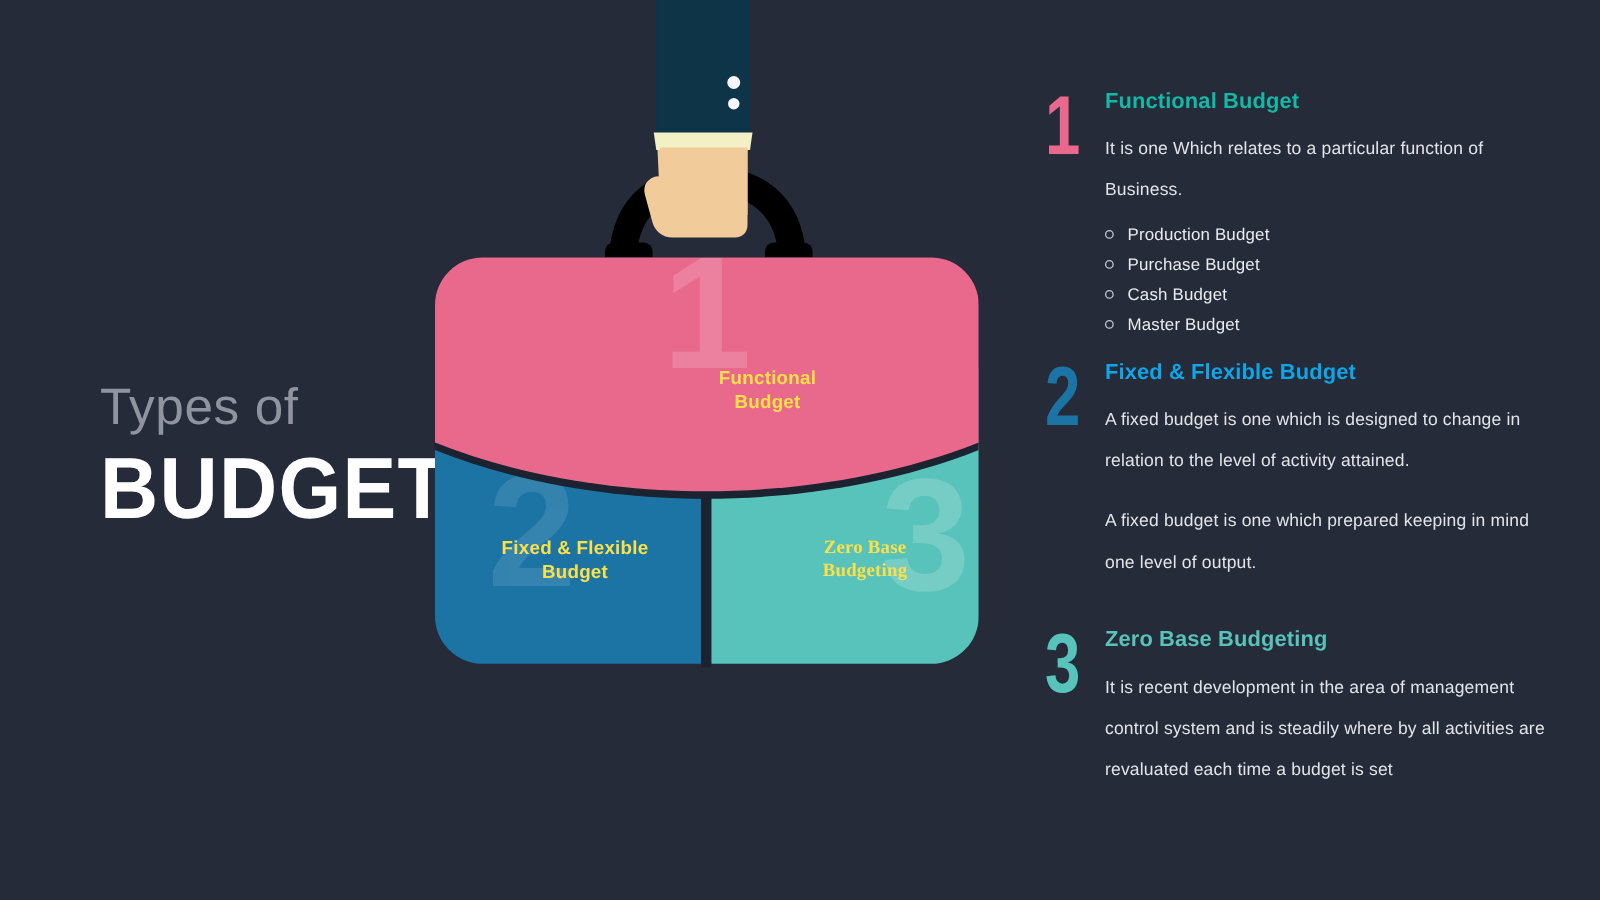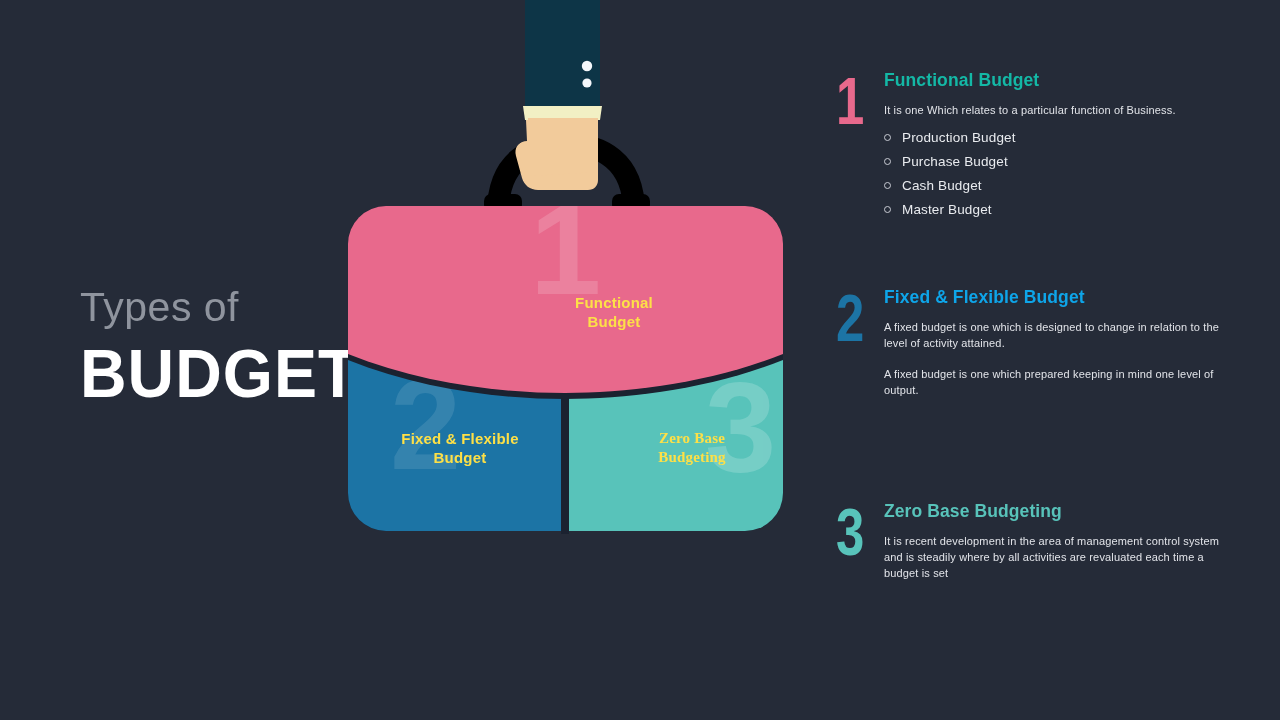--- a/index.html
+++ b/index.html
@@ -12,21 +12,21 @@
   }
   #slide{
     position:relative;
     width:1280px; height:720px;
     background:#252b38;
   }
 
   
   #title-block{
     position:absolute;
-    left:80px; top:284px;
+    left:80px; top:302px;
     width:280px;
   }
   #title-small{
     font-size:41px;
     line-height:46px;
     font-weight:400;
     color:#8f949e;
     letter-spacing:0.5px;
   }
   #title-big{
@@ -91,22 +91,22 @@
     font-size:17.5px;
     font-weight:bold;
     letter-spacing:0.1px;
     margin-bottom:11px;
   }
   #title-1{ color:#14b8a6; }
   #title-2{ color:#0ea5e9; }
   #title-3{ color:#58c3ba; }
 
   .sec-para{
-    font-size:11px;
-    line-height:16px;
+    font-size:14px;
+    line-height:33px;
     color:#e2e4e9;
     font-weight:400;
     letter-spacing:0.15px;
   }
   .sec-para + .sec-para{ margin-top:15px; }
 
   .sec-list{ margin-top:8px; list-style:none; }
   .sec-list li{
     font-size:13.5px;
     line-height:24px;

